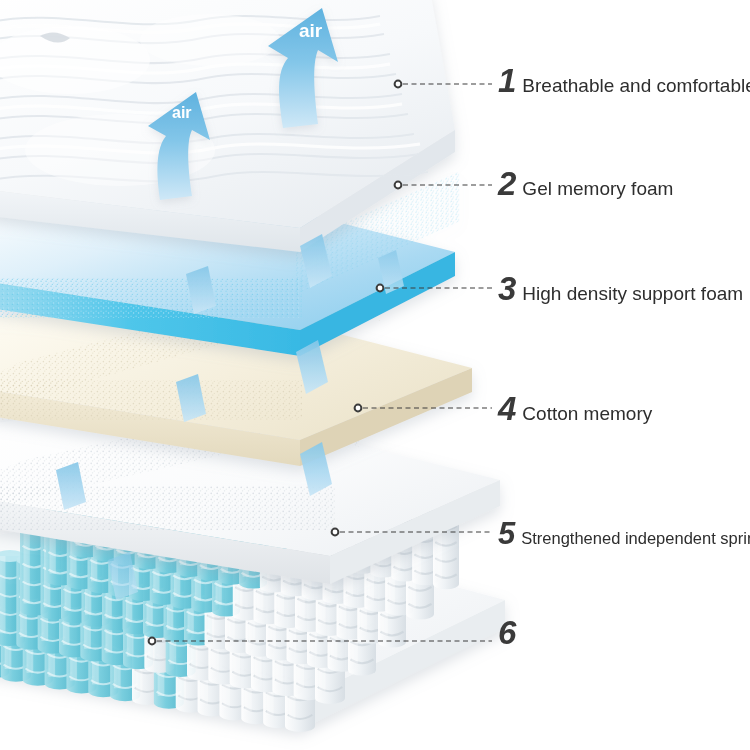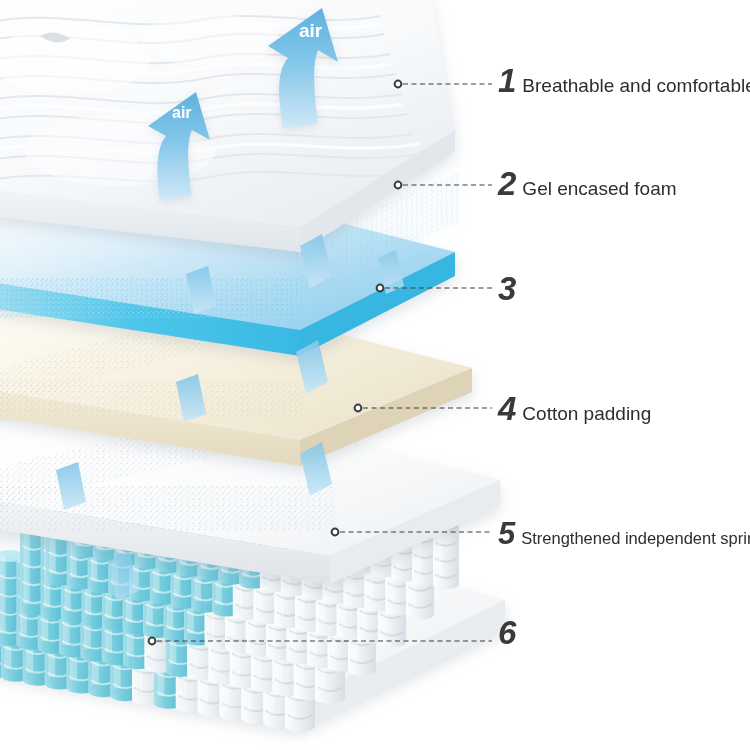--- a/index.html
+++ b/index.html
@@ -981,28 +981,29 @@
         <circle cx="152" cy="641" r="3.4" fill="#ffffff" stroke="#3c3c3c" stroke-width="2"></circle>
       </g>
 </svg>
 
   <div class="callout c1">
     <span class="cnum">1</span>
     <span class="ctext">Breathable and comfortable fabric</span>
   </div>
   <div class="callout c2">
     <span class="cnum">2</span>
-    <span class="ctext">Gel encased foam</span>
+    <span class="ctext">Gel memory foam</span>
   </div>
   <div class="callout c3">
     <span class="cnum">3</span>
+    <span class="ctext">High density support foam</span>
   </div>
   <div class="callout c4">
     <span class="cnum">4</span>
-    <span class="ctext">Cotton padding</span>
+    <span class="ctext">Cotton memory</span>
   </div>
   <div class="callout c5 small">
     <span class="cnum">5</span>
     <span class="ctext">Strengthened independent spring</span>
   </div>
   <div class="callout c6">
     <span class="cnum">6</span>
   </div>
 </div>
 

